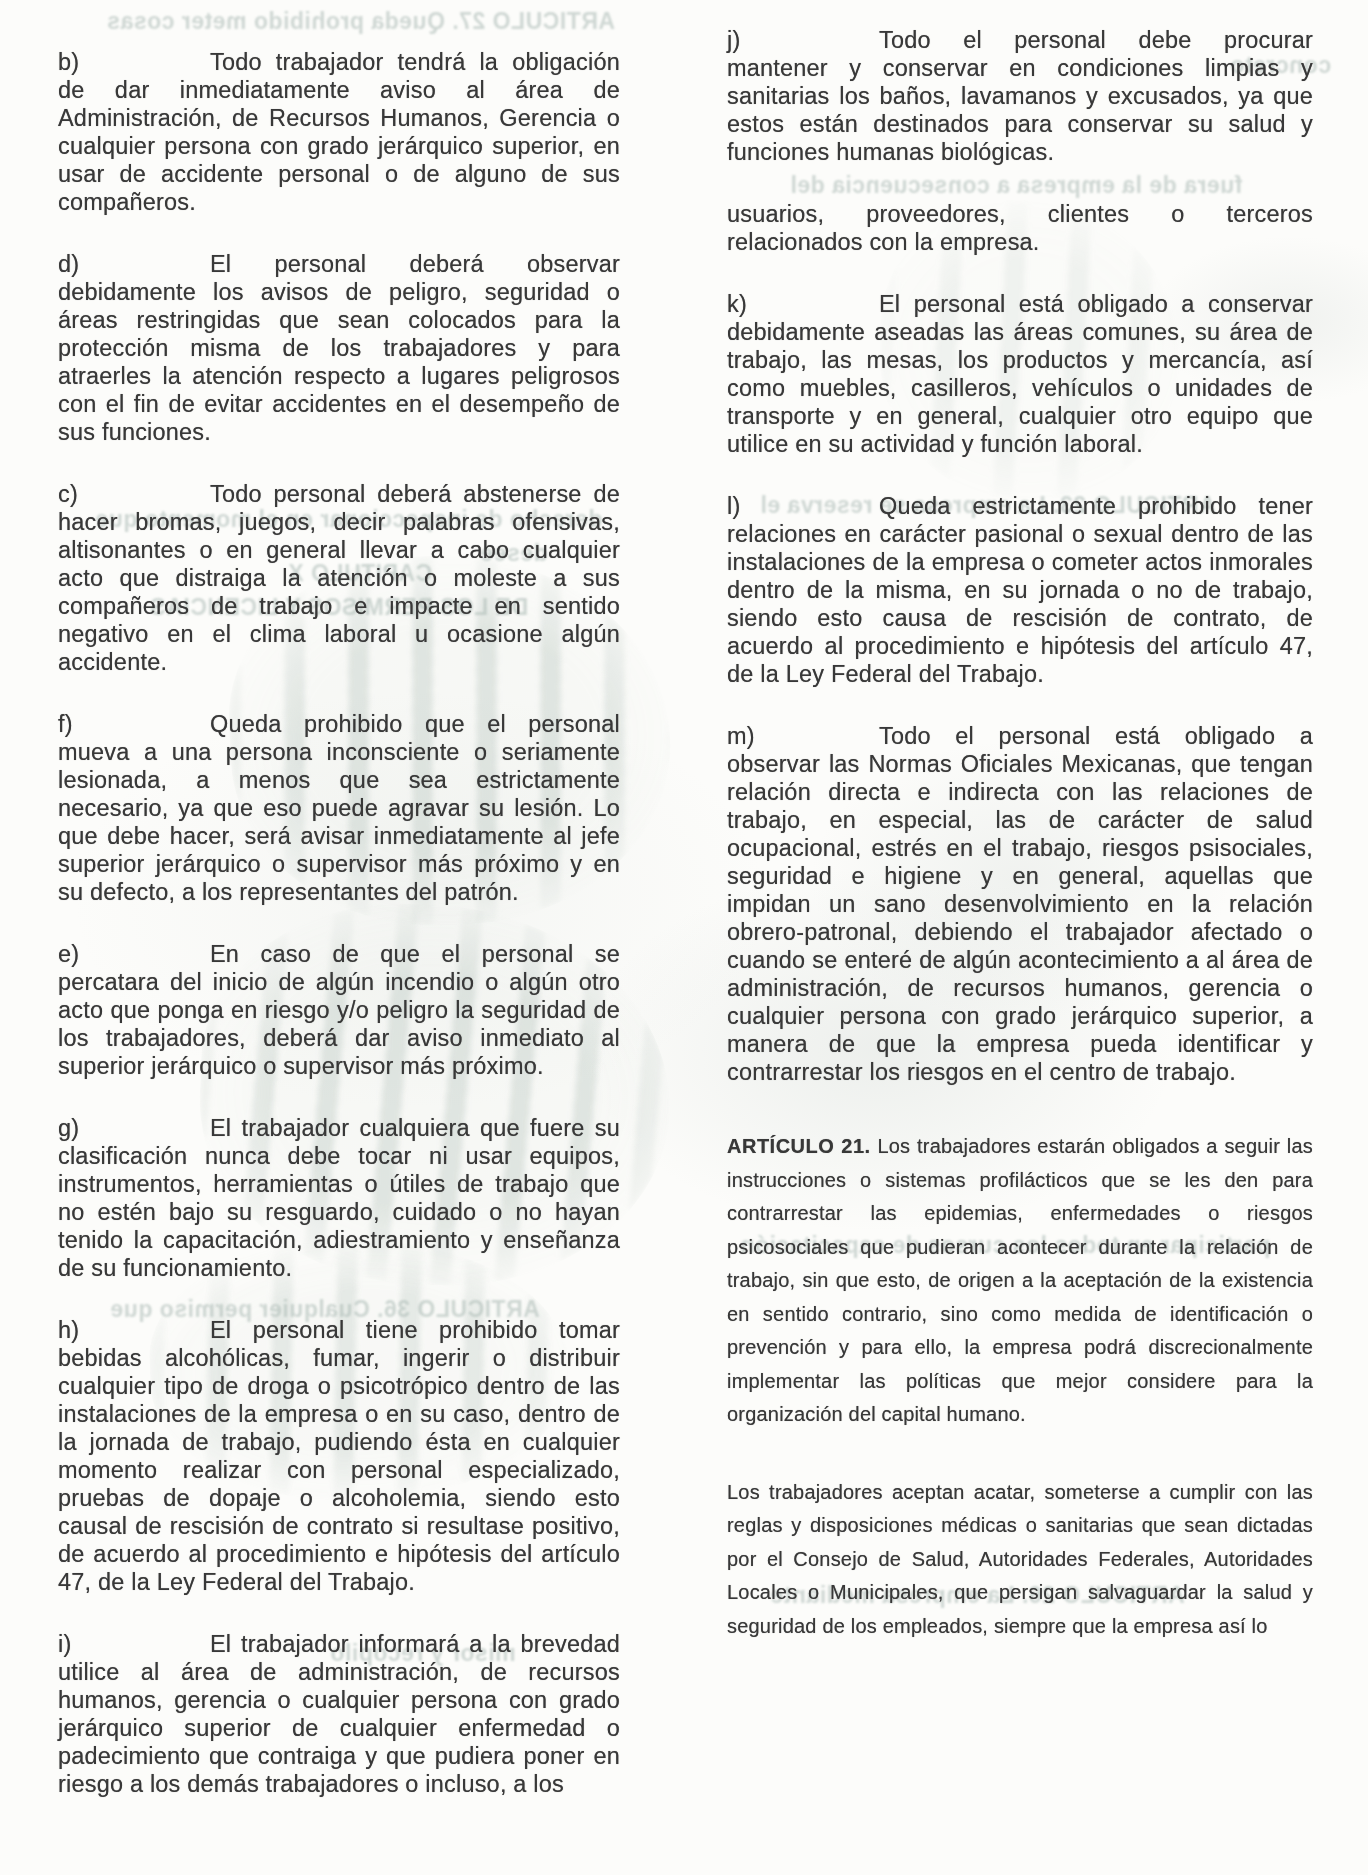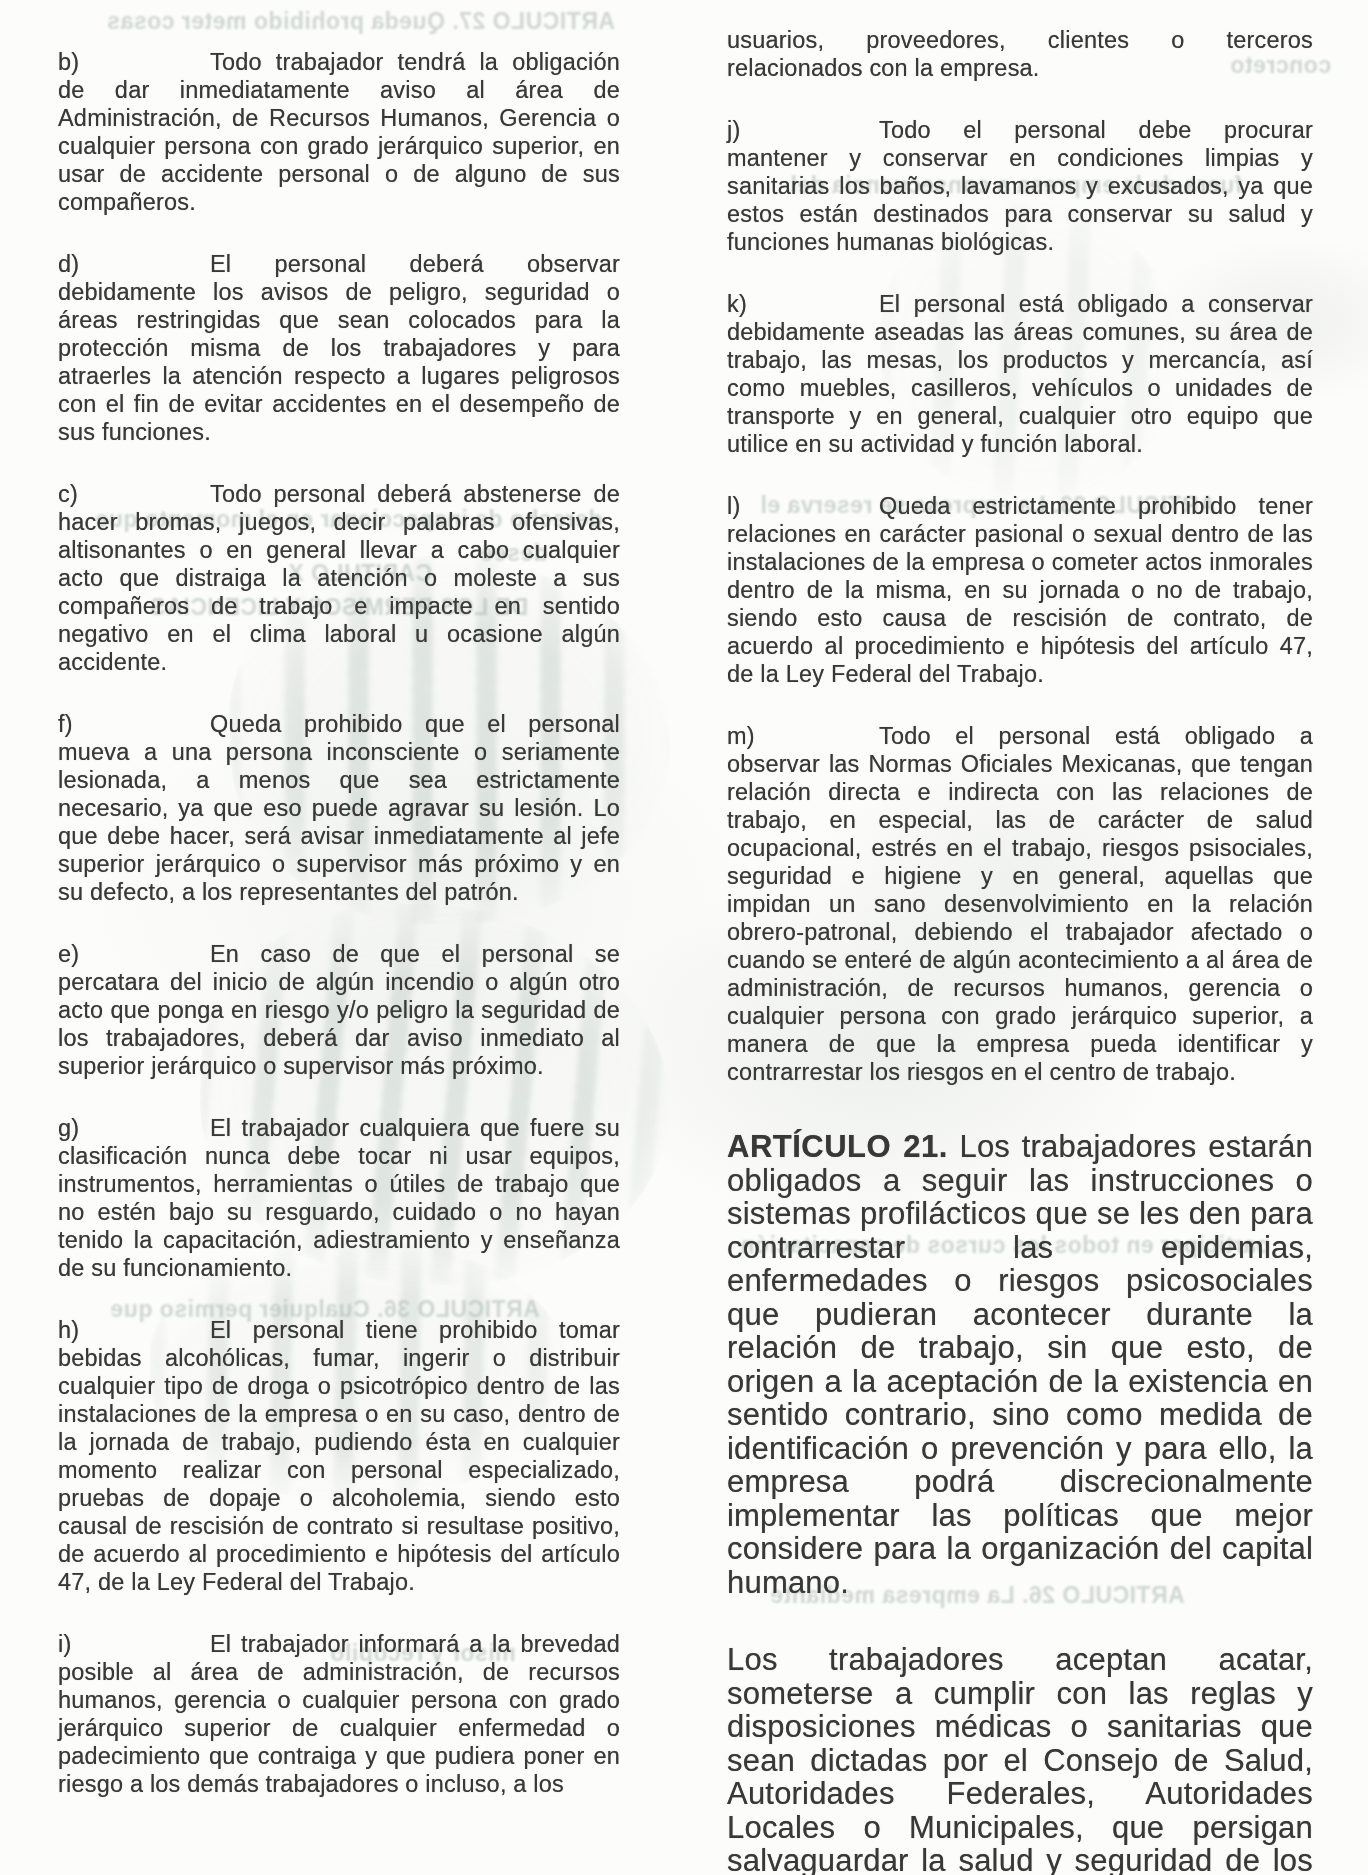--- a/index.html
+++ b/index.html
@@ -25,21 +25,21 @@
   p.item{
     margin:0 0 34px 0;
     font-size:23.5px;
     line-height:28px;
     letter-spacing:0.2px;
     text-shadow:0 0 0.7px rgba(55,55,55,0.65);
   }
   p.item .lbl{ display:inline-block; width:152px; }
   p.big{
     margin:44px 0 0 0;
-    font-size:31px;
+    font-size:20px;
     line-height:33.5px;
     letter-spacing:0.2px;
     text-shadow:0 0 0.7px rgba(55,55,55,0.65);
   }
   p.big .art-lbl{ font-weight:bold; letter-spacing:0.5px; }
   
   .ghost{
     position:absolute;
     transform:scaleX(-1);
     color:#aab9b4;
@@ -87,24 +87,24 @@
 <div class="wmark" style="left:880px; top:200px;  width:300px; height:300px; opacity:0.45;"></div>
 
 <div class="col col-left">
   <p class="item"><span class="lbl">b)</span><span>Todo trabajador tendrá la obligación de dar inmediatamente aviso al área de Administración, de Recursos Humanos, Gerencia o cualquier persona con grado jerárquico superior, en usar de accidente personal o de alguno de sus compañeros.</span></p>
   <p class="item"><span class="lbl">d)</span><span>El personal deberá observar debidamente los avisos de peligro, seguridad o áreas restringidas que sean colocados para la protección misma de los trabajadores y para atraerles la atención respecto a lugares peligrosos con el fin de evitar accidentes en el desempeño de sus funciones.</span></p>
   <p class="item"><span class="lbl">c)</span><span>Todo personal deberá abstenerse de hacer bromas, juegos, decir palabras ofensivas, altisonantes o en general llevar a cabo cualquier acto que distraiga la atención o moleste a sus compañeros de trabajo e impacte en sentido negativo en el clima laboral u ocasione algún accidente.</span></p>
   <p class="item"><span class="lbl">f)</span><span>Queda prohibido que el personal mueva a una persona inconsciente o seriamente lesionada, a menos que sea estrictamente necesario, ya que eso puede agravar su lesión. Lo que debe hacer, será avisar inmediatamente al jefe superior jerárquico o supervisor más próximo y en su defecto, a los representantes del patrón.</span></p>
   <p class="item"><span class="lbl">e)</span><span>En caso de que el personal se percatara del inicio de algún incendio o algún otro acto que ponga en riesgo y/o peligro la seguridad de los trabajadores, deberá dar aviso inmediato al superior jerárquico o supervisor más próximo.</span></p>
   <p class="item"><span class="lbl">g)</span><span>El trabajador cualquiera que fuere su clasificación nunca debe tocar ni usar equipos, instrumentos, herramientas o útiles de trabajo que no estén bajo su resguardo, cuidado o no hayan tenido la capacitación, adiestramiento y enseñanza de su funcionamiento.</span></p>
   <p class="item"><span class="lbl">h)</span><span>El personal tiene prohibido tomar bebidas alcohólicas, fumar, ingerir o distribuir cualquier tipo de droga o psicotrópico dentro de las instalaciones de la empresa o en su caso, dentro de la jornada de trabajo, pudiendo ésta en cualquier momento realizar con personal especializado, pruebas de dopaje o alcoholemia, siendo esto causal de rescisión de contrato si resultase positivo, de acuerdo al procedimiento e hipótesis del artículo 47, de la Ley Federal del Trabajo.</span></p>
-  <p class="item"><span class="lbl">i)</span><span>El trabajador informará a la brevedad posible al área de administración, de recursos humanos, gerencia o cualquier persona con grado jerárquico superior de cualquier enfermedad o padecimiento que contraiga y que pudiera poner en riesgo a los demás trabajadores o incluso, a los</span></p>
+  <p class="item"><span class="lbl">i)</span><span>El trabajador informará a la brevedad utilice al área de administración, de recursos humanos, gerencia o cualquier persona con grado jerárquico superior de cualquier enfermedad o padecimiento que contraiga y que pudiera poner en riesgo a los demás trabajadores o incluso, a los</span></p>
 </div>
 
 <div class="col col-right">
+  <p class="item"><span class="lbl">j)</span><span>Todo el personal debe procurar mantener y conservar en condiciones limpias y sanitarias los baños, lavamanos y excusados, ya que estos están destinados para conservar su salud y funciones humanas biológicas.</span></p>
   <p class="item"><span>usuarios, proveedores, clientes o terceros relacionados con la empresa.</span></p>
-  <p class="item"><span class="lbl">j)</span><span>Todo el personal debe procurar mantener y conservar en condiciones limpias y sanitarias los baños, lavamanos y excusados, ya que estos están destinados para conservar su salud y funciones humanas biológicas.</span></p>
   <p class="item"><span class="lbl">k)</span><span>El personal está obligado a conservar debidamente aseadas las áreas comunes, su área de trabajo, las mesas, los productos y mercancía, así como muebles, casilleros, vehículos o unidades de transporte y en general, cualquier otro equipo que utilice en su actividad y función laboral.</span></p>
   <p class="item"><span class="lbl">l)</span><span>Queda estrictamente prohibido tener relaciones en carácter pasional o sexual dentro de las instalaciones de la empresa o cometer actos inmorales dentro de la misma, en su jornada o no de trabajo, siendo esto causa de rescisión de contrato, de acuerdo al procedimiento e hipótesis del artículo 47, de la Ley Federal del Trabajo.</span></p>
   <p class="item"><span class="lbl">m)</span><span>Todo el personal está obligado a observar las Normas Oficiales Mexicanas, que tengan relación directa e indirecta con las relaciones de trabajo, en especial, las de carácter de salud ocupacional, estrés en el trabajo, riesgos psisociales, seguridad e higiene y en general, aquellas que impidan un sano desenvolvimiento en la relación obrero-patronal, debiendo el trabajador afectado o cuando se enteré de algún acontecimiento a al área de administración, de recursos humanos, gerencia o cualquier persona con grado jerárquico superior, a manera de que la empresa pueda identificar y contrarrestar los riesgos en el centro de trabajo.</span></p>
   <p class="big"><span class="art-lbl">ARTÍCULO 21.</span> <span>Los trabajadores estarán obligados a seguir las instrucciones o sistemas profilácticos que se les den para contrarrestar las epidemias, enfermedades o riesgos psicosociales que pudieran acontecer durante la relación de trabajo, sin que esto, de origen a la aceptación de la existencia en sentido contrario, sino como medida de identificación o prevención y para ello, la empresa podrá discrecionalmente implementar las políticas que mejor considere para la organización del capital humano.</span></p>
   <p class="big"><span>Los trabajadores aceptan acatar, someterse a cumplir con las reglas y disposiciones médicas o sanitarias que sean dictadas por el Consejo de Salud, Autoridades Federales, Autoridades Locales o Municipales, que persigan salvaguardar la salud y seguridad de los empleados, siempre que la empresa así lo</span></p>
 </div>
 
 </body></html>

